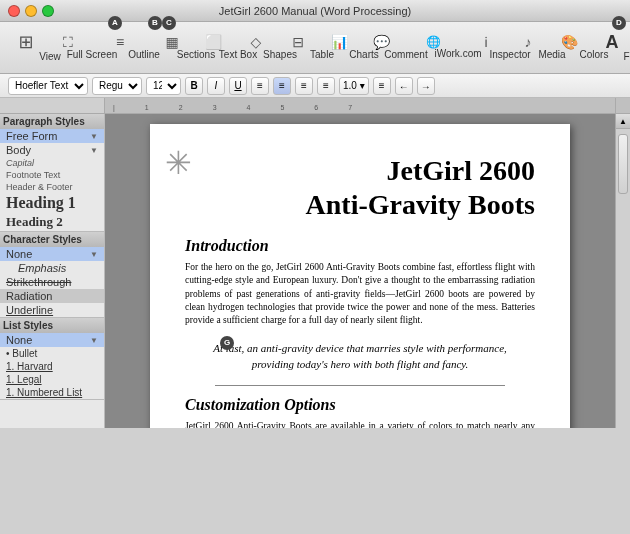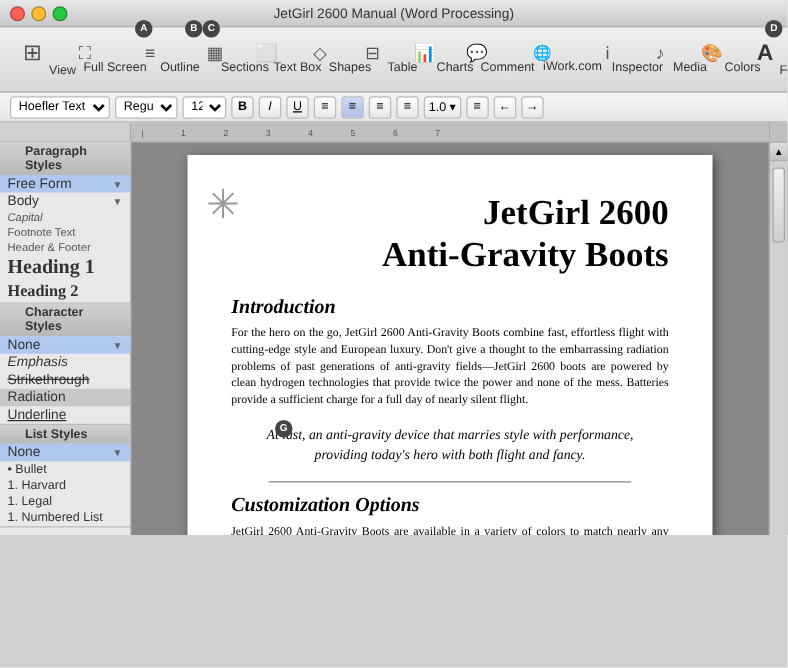--- a/index.html
+++ b/index.html
@@ -126,21 +126,21 @@
       border-right: 1px solid #bbb;
       overflow: hidden;
       display: flex;
       flex-direction: column;
     }
     .sidebar-section {
       border-bottom: 1px solid #bbb;
     }
     .sidebar-header {
       background: linear-gradient(to bottom, #d0d0d0, #b8b8b8);
-      padding: 2px 20px;
+      padding: 2px 3px;
       font-size: 10px;
       font-weight: bold;
       color: #333;
       display: flex;
       justify-content: space-between;
     }
     .sidebar-item {
       padding: 1px 6px;
       font-size: 11px;
       color: #333;
@@ -151,26 +151,26 @@
     }
     .sidebar-item.selected { background: #b0c8f0; }
     .sidebar-item.small { font-size: 9px; color: #555; }
     .sidebar-item.italic { font-style: italic; }
     .sidebar-item.heading1 { font-size: 16px; font-weight: bold; font-family: serif; }
     .sidebar-item.heading2 { font-size: 13px; font-weight: bold; font-family: serif; }
     .sidebar-item.heading3 { font-size: 11px; font-weight: bold; font-family: serif; }
     .sidebar-item.promo { font-size: 10px; font-style: italic; font-family: serif; }
     .sidebar-item.title { font-size: 22px; font-weight: bold; font-family: serif; }
     .sidebar-item.caps { font-variant: small-caps; font-size: 10px; }
-    .sidebar-item.emphasis { font-style: italic; font-size: 11px; }
+    .sidebar-item.emphasis { font-style: italic; font-size: 11px; margin-left: 12px; }
     .sidebar-item.radiation { background: #c8c8c8; font-size: 11px; }
     .sidebar-item.strikethrough { text-decoration: line-through; font-size: 11px; }
     .sidebar-item.underline { text-decoration: underline; font-size: 11px; }
     .sidebar-item.bullet { font-size: 10px; }
-    .sidebar-item.numbered { font-size: 10px; }
+    .sidebar-item.numbered { font-size: 10px; text-decoration: underline; }
 
     .dropdown-arrow { font-size: 8px; color: #666; }
 
     
     .sidebar-bottom {
       margin-top: auto;
       border-top: 1px solid #bbb;
       background: linear-gradient(to bottom, #d8d8d8, #c0c0c0);
       padding: 3px 6px;
       display: flex;

